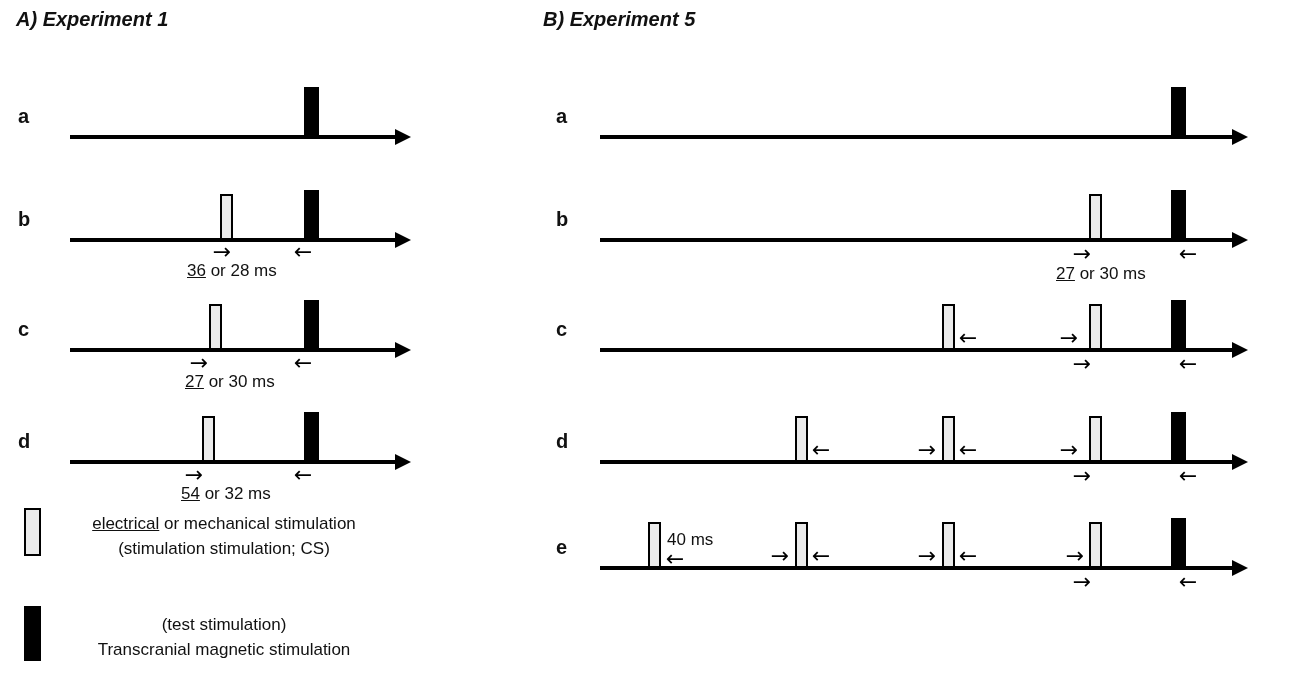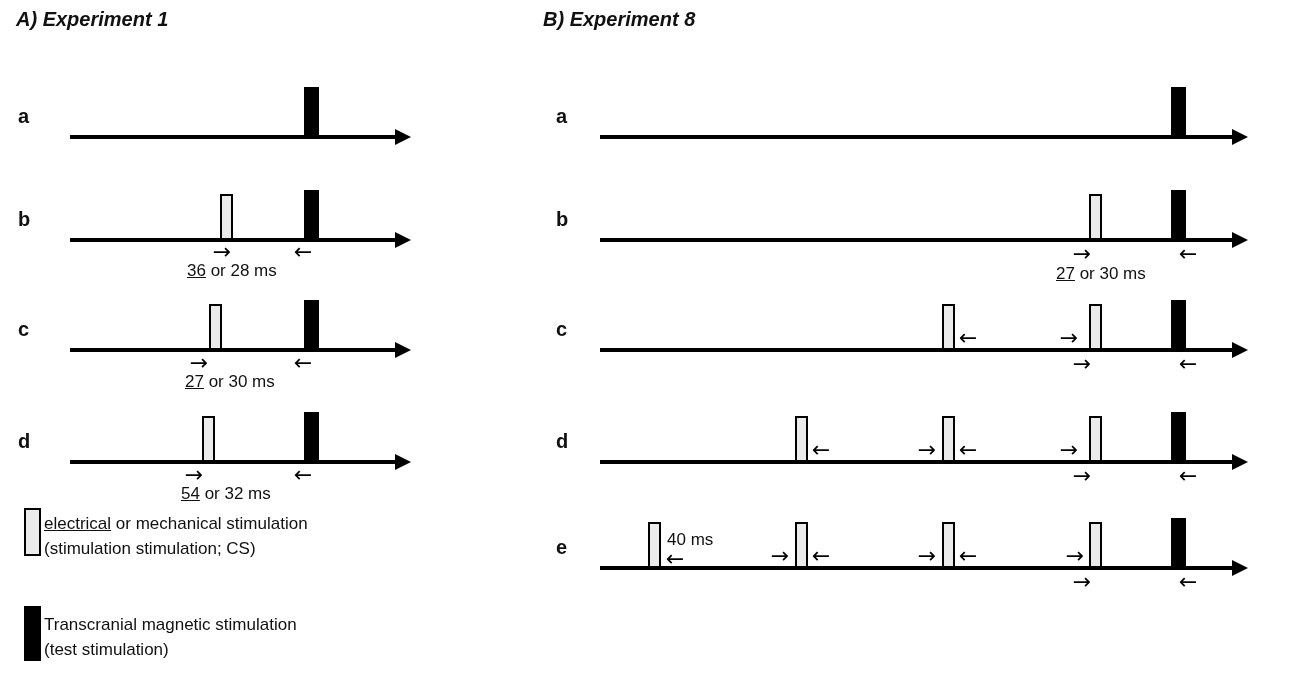--- a/index.html
+++ b/index.html
@@ -64,42 +64,42 @@
   }
   .legend-swatch-tms {
     position: absolute;
     left: 24px; top: 606px;
     width: 17px; height: 55px;
     background: #000000;
   }
   .legend-text {
     position: absolute;
     width: 360px;
-    text-align: left;
+    text-align: center;
     font-size: 17px;
     line-height: 25px;
   }
   #legend-text-cs { left: 44px; top: 511px; }
   #legend-text-tms { left: 44px; top: 612px; }
 </style>
 </head>
 <body>
 
 <div class="figure" id="figure">
 
   <div class="legend-swatch-cs"></div>
   <div class="legend-text" id="legend-text-cs">
     <div><span class="u">electrical</span><span> or mechanical stimulation</span></div>
     <div>(stimulation stimulation; CS)</div>
   </div>
 
   <div class="legend-swatch-tms"></div>
   <div class="legend-text" id="legend-text-tms">
+    <div>(test stimulation)</div>
     <div>Transcranial magnetic stimulation</div>
-    <div>(test stimulation)</div>
   </div>
 
 <div class="panel-title" style="left: 16px; top: 8px;">A) Experiment 1</div>
     <div class="row-label" style="left: 18px; top: 105px;">a</div>
     <div class="tl-line" style="left: 70px; top: 135px; width: 326px;"></div>
     <div class="tl-head" style="left: 395px; top: 129px;"></div>
     <div class="pulse test" style="left: 303.5px; top: 87px; width: 15px; height: 50px;"></div>
     <div class="row-label" style="left: 18px; top: 208px;">b</div>
     <div class="tl-line" style="left: 70px; top: 238px; width: 326px;"></div>
     <div class="tl-head" style="left: 395px; top: 232px;"></div>
@@ -117,21 +117,21 @@
     <div class="arrow" style="left: 303px; top: 363px;">←</div>
     <div class="interval-text" style="left: 185px; top: 372px;"><span class="u">27</span> or 30 ms</div>
     <div class="row-label" style="left: 18px; top: 430px;">d</div>
     <div class="tl-line" style="left: 70px; top: 460px; width: 326px;"></div>
     <div class="tl-head" style="left: 395px; top: 454px;"></div>
     <div class="pulse cs" style="left: 201.5px; top: 416px; width: 13px; height: 46px;"></div>
     <div class="pulse test" style="left: 303.5px; top: 412px; width: 15px; height: 50px;"></div>
     <div class="arrow" style="left: 194px; top: 475px;">→</div>
     <div class="arrow" style="left: 303px; top: 475px;">←</div>
     <div class="interval-text" style="left: 181px; top: 484px;"><span class="u">54</span> or 32 ms</div>
-    <div class="panel-title" style="left: 543px; top: 8px;">B) Experiment 8</div>
+    <div class="panel-title" style="left: 543px; top: 8px;">B) Experiment 5</div>
     <div class="row-label" style="left: 556px; top: 105px;">a</div>
     <div class="tl-line" style="left: 600px; top: 135px; width: 633px;"></div>
     <div class="tl-head" style="left: 1232px; top: 129px;"></div>
     <div class="pulse test" style="left: 1170.5px; top: 87px; width: 15px; height: 50px;"></div>
     <div class="row-label" style="left: 556px; top: 208px;">b</div>
     <div class="tl-line" style="left: 600px; top: 238px; width: 633px;"></div>
     <div class="tl-head" style="left: 1232px; top: 232px;"></div>
     <div class="pulse cs" style="left: 1088.5px; top: 194px; width: 13px; height: 46px;"></div>
     <div class="pulse test" style="left: 1170.5px; top: 190px; width: 15px; height: 50px;"></div>
     <div class="arrow" style="left: 1082px; top: 254px;">→</div>

